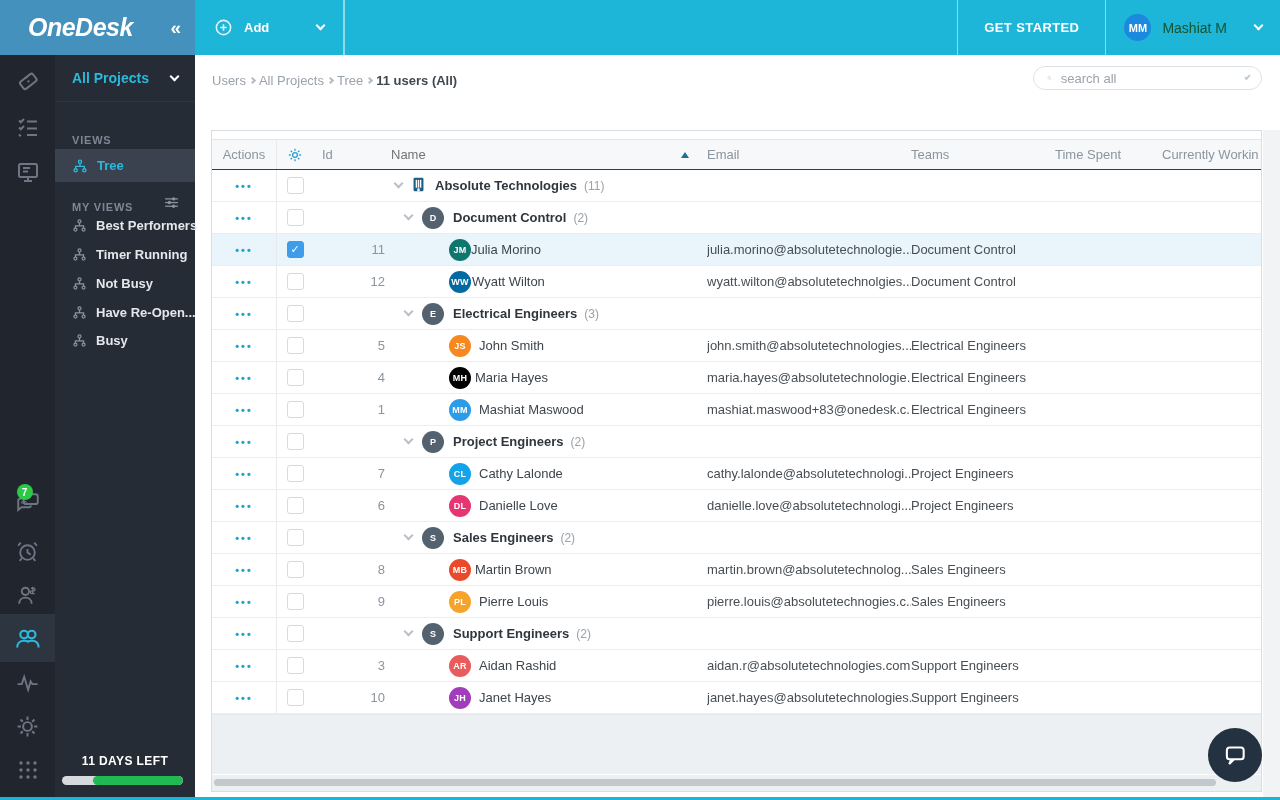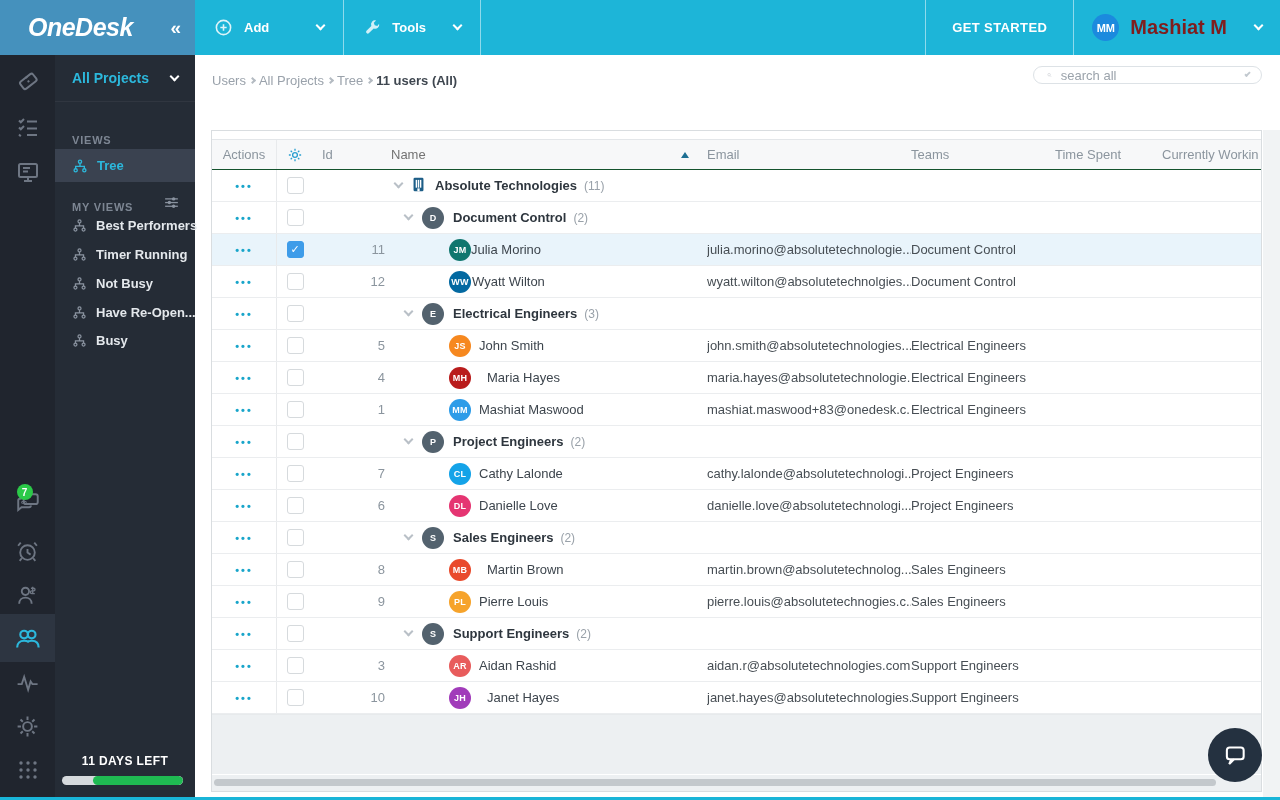--- a/index.html
+++ b/index.html
@@ -11,21 +11,21 @@
   .topbar{position:absolute;top:0;left:0;right:0;height:55px;background:#1db5d8;display:flex;align-items:stretch;z-index:5}
   .logo-block{width:195px;background:#4591bd;display:flex;align-items:center;justify-content:space-between;padding:0 14px 0 28px}
   .logo{color:#fff;font-size:25px;font-weight:bold;font-style:italic;letter-spacing:-.5px}
   .collapse{color:#fff;font-size:19px;font-weight:bold;cursor:pointer}
   .tb-group{display:flex;align-items:center;gap:11px;padding:0 19px;color:#fff;font-weight:bold;font-size:13px;cursor:pointer}
   .tb-div{width:1px;background:rgba(255,255,255,.5)}
   .spacer{flex:1}
   .get-started{display:flex;align-items:center;padding:0 26px;color:#fff;font-weight:bold;font-size:13px;letter-spacing:.4px;cursor:pointer}
   .user-block{display:flex;align-items:center;gap:11px;padding:0 18px;cursor:pointer}
   .avatar-top{width:27px;height:27px;border-radius:50%;background:#1b8ade;color:#fff;font-weight:bold;font-size:11px;display:flex;align-items:center;justify-content:center}
-  .user-name{color:#7f1d1d;font-weight:bold;font-size:20px}
+  .user-name{color:#14532d;font-weight:normal;font-size:14px}
   .chv{display:inline-block;width:7px;height:7px;border-right:2px solid #fff;border-bottom:2px solid #fff;transform:rotate(45deg);margin-top:-4px}
   .tb-ic{display:flex;align-items:center}
 
   
   .sidebar{position:absolute;top:55px;left:0;width:195px;bottom:0;background:#252c36;z-index:4}
   .rail{position:absolute;left:0;top:0;width:55px;bottom:0;background:#20252e}
   .rail-icon{position:absolute;left:0;width:55px;height:44px;display:flex;align-items:center;justify-content:center;cursor:pointer}
   .rail-sel{position:absolute;left:0;width:55px;top:559px;height:48px;background:#2d3541}
   .badge{position:absolute;top:-6px;right:8px;width:16px;height:16px;border-radius:50%;background:#2bc948;color:#fff;font-size:10px;font-weight:bold;display:flex;align-items:center;justify-content:center}
   .panel{position:absolute;left:55px;top:0;width:140px;bottom:0}
@@ -40,21 +40,21 @@
   .days{position:absolute;top:699px;left:0;right:0;text-align:center;color:#fff;font-size:12px;font-weight:bold;letter-spacing:.4px}
   .pbar{position:absolute;top:721px;left:7px;right:12px;height:9px;border-radius:5px;background:#d6dadd;overflow:hidden}
   .pfill{position:absolute;right:0;top:0;bottom:0;background:#1fba52;border-radius:5px}
 
   
   .main{position:absolute;left:195px;top:55px;right:0;bottom:0;background:#fff}
   .right-strip{position:absolute;top:75px;right:0;width:17px;bottom:0;background:#f1f3f4}
   .bc{position:absolute;top:18px;left:17px;display:flex;align-items:center;gap:4px;font-size:13px;color:#9aa2ab}
   .bc-cur{color:#3f4750;font-weight:bold}
   .chv-g{display:inline-block;width:5px;height:5px;border-right:2px solid #b4bbc2;border-bottom:2px solid #b4bbc2;transform:rotate(-45deg)}
-  .search{position:absolute;top:11px;right:18px;width:229px;height:18px;border:1px solid #dde2e6;border-radius:15px;background:#fff;display:flex;align-items:center;padding:0 12px 0 13px;gap:9px}
+  .search{position:absolute;top:11px;right:18px;width:229px;height:24px;border:1px solid #dde2e6;border-radius:15px;background:#fff;display:flex;align-items:center;padding:0 12px 0 13px;gap:9px}
   .search input{border:none;outline:none;flex:1;font-size:13px;color:#555;font-family:inherit}
   .search input::placeholder{color:#9ba3ab}
   .chv-s{display:inline-block;width:6px;height:6px;border-right:2px solid #c2c9cf;border-bottom:2px solid #c2c9cf;transform:rotate(45deg);margin-top:-3px}
 
   
   .tableC{position:absolute;left:16px;top:75px;width:1051px;bottom:8px;background:#fff;border:1px solid #d9dde0;display:flex;flex-direction:column}
   .tstrip{height:8px;background:#fff}
   .thead{height:31px;flex:0 0 31px;background:#f7f8f9;border-top:1px solid #e3e6e9;border-bottom:1px solid #14532d;display:flex;align-items:center;font-size:13px;font-weight:normal;color:#8b959e}
   .c-actions{width:65px;align-self:stretch;display:flex;align-items:center;justify-content:center;border-right:1px solid #e8eaec}
   .c-check{width:36px;display:flex;align-items:center;justify-content:center}
@@ -97,30 +97,20 @@
       <svg width="19" height="19" viewBox="0 0 24 24" fill="none" stroke="rgba(255,255,255,.85)" stroke-width="2">
           <circle cx="12" cy="12" r="9"></circle>
           <path d="M12 8v8M8 12h8"></path>
         </svg>
     </span>
     <span>Add</span>
     <span style="width:26px"></span>
     <span class="chv"></span>
   </div>
   <div class="tb-div"></div>
-  <div class="tb-group">
-    <span class="tb-ic">
-      <svg width="18" height="18" viewBox="0 0 24 24" fill="rgba(255,255,255,.8)">
-          <path d="M21.5 6.2a5.4 5.4 0 0 1-7.2 6.3L8 18.8a2.3 2.3 0 0 1-3.3-3.2l6.4-6.3A5.4 5.4 0 0 1 17.4 2l-3 3 1.2 3.4 3.5 1z"></path>
-        </svg>
-    </span>
-    <span>Tools</span>
-    <span style="width:6px"></span>
-    <span class="chv"></span>
-  </div>
   <div class="tb-div"></div>
   <div class="spacer"></div>
   <div class="tb-div"></div>
   <div class="get-started">
     <span>GET STARTED</span>
   </div>
   <div class="tb-div"></div>
   <div class="user-block">
     <span class="avatar-top">MM</span>
     <span class="user-name">Mashiat M</span>
@@ -447,21 +437,21 @@
         </div>
         <div class="trow">
           <div class="c-actions">
             <span class="dots">•••</span>
           </div>
           <div class="c-check">
             <span class="cb"></span>
           </div>
           <div class="c-id">4</div>
           <div class="c-name" style="padding-left:58px">
-            <span class="avatar" style="background:#b91c1c;margin-right:16px">MH</span>
+            <span class="avatar" style="background:#000000;margin-right:4px">MH</span>
             <span>Maria Hayes</span>
           </div>
           <div class="c-email email-txt">maria.hayes@absolutetechnologie...</div>
           <div class="c-teams team-txt">Electrical Engineers</div>
           <div class="c-time"></div>
           <div class="c-cur"></div>
         </div>
         <div class="trow">
           <div class="c-actions">
             <span class="dots">•••</span>
@@ -553,21 +543,21 @@
         </div>
         <div class="trow">
           <div class="c-actions">
             <span class="dots">•••</span>
           </div>
           <div class="c-check">
             <span class="cb"></span>
           </div>
           <div class="c-id">8</div>
           <div class="c-name" style="padding-left:58px">
-            <span class="avatar" style="background:#e94a2c;margin-right:16px">MB</span>
+            <span class="avatar" style="background:#e94a2c;margin-right:4px">MB</span>
             <span>Martin Brown</span>
           </div>
           <div class="c-email email-txt">martin.brown@absolutetechnolog...</div>
           <div class="c-teams team-txt">Sales Engineers</div>
           <div class="c-time"></div>
           <div class="c-cur"></div>
         </div>
         <div class="trow">
           <div class="c-actions">
             <span class="dots">•••</span>
@@ -623,21 +613,21 @@
         </div>
         <div class="trow">
           <div class="c-actions">
             <span class="dots">•••</span>
           </div>
           <div class="c-check">
             <span class="cb"></span>
           </div>
           <div class="c-id">10</div>
           <div class="c-name" style="padding-left:58px">
-            <span class="avatar" style="background:#a13cba;margin-right:16px">JH</span>
+            <span class="avatar" style="background:#a13cba;margin-right:8px">JH</span>
             <span>Janet Hayes</span>
           </div>
           <div class="c-email email-txt">janet.hayes@absolutetechnologies...</div>
           <div class="c-teams team-txt">Support Engineers</div>
           <div class="c-time"></div>
           <div class="c-cur"></div>
         </div>
       </div>
     <div class="filler"></div>
     <div class="hscroll">

